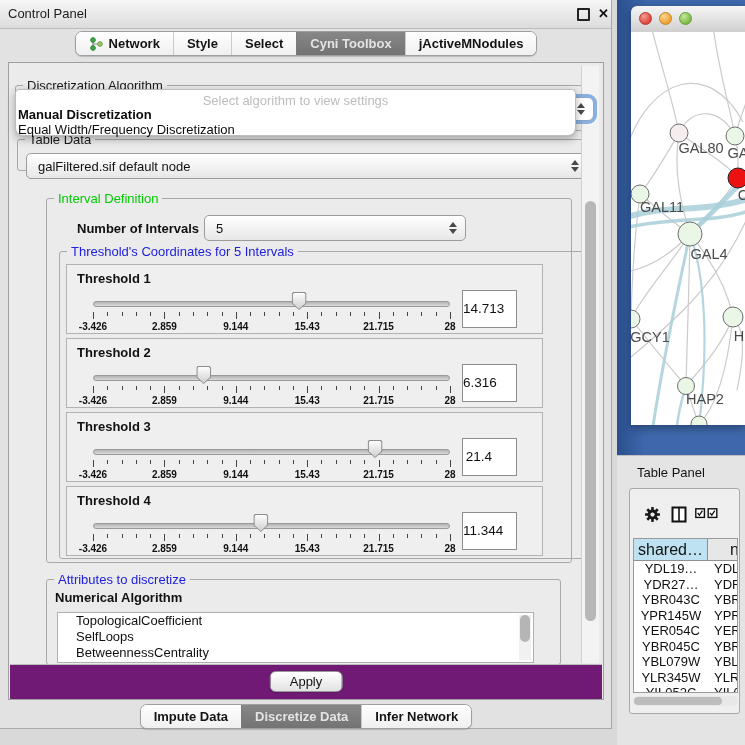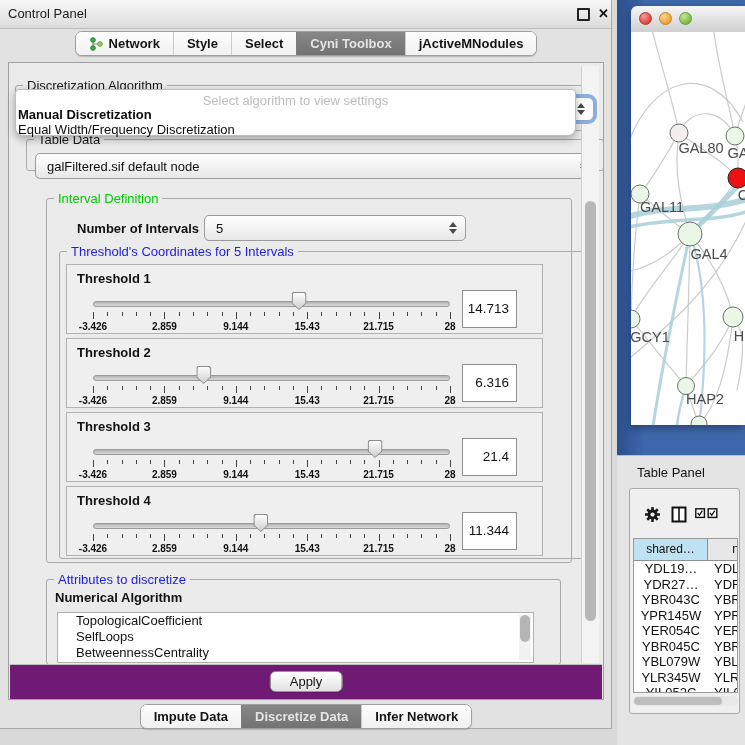--- a/index.html
+++ b/index.html
@@ -68,21 +68,21 @@
   .tick{position:absolute;width:1px;background:#444;top:47px;}
   .tick.minor{height:4px;} .tick.major{height:7px;}
   .tick-lab{position:absolute;top:56px;transform:translateX(-50%);font-size:10px;
     font-weight:bold;color:#111;white-space:nowrap;}
   .thumb{position:absolute;top:27px;width:15px;height:18px;transform:translateX(-50%);
     background:#8d8d8d;clip-path:polygon(50% 100%,0 62%,0 10%,10% 0,90% 0,100% 10%,100% 62%);}
   .thumb-in{position:absolute;inset:1px;background:linear-gradient(#fdfdfd,#cfcfcf);
     clip-path:polygon(50% 100%,0 62%,0 10%,10% 0,90% 0,100% 10%,100% 62%);}
   .th-value{position:absolute;left:395px;top:25px;width:55px;height:38px;background:#fff;
     border:1px solid #8e8e8e;box-sizing:border-box;font-size:13.5px;color:#111;text-align:right;
-    line-height:36px;padding-right:7px;}
+    line-height:36px;padding-right:24px;}
 
   
   #attr-list{position:absolute;left:10px;top:32px;width:477px;height:51px;background:#fff;
     border:1px solid #b0b0b0;overflow:hidden;box-sizing:border-box;}
   .attr-item{font-size:13px;color:#111;padding-left:18px;line-height:16px;}
   #attr-scroll{position:absolute;right:2px;top:2px;bottom:2px;width:12px;background:#f1f1f1;}
   #attr-thumb{position:absolute;left:1px;top:0;width:10px;height:27px;background:#b5b5b5;border-radius:5px;}
 
   
   #vscroll{position:absolute;right:4px;top:3px;width:17px;bottom:36px;background:#f3f3f3;
@@ -110,21 +110,21 @@
   
   #table-region{position:absolute;left:617px;top:455px;width:128px;height:290px;background:#e4e4e4;
     border-top:1px solid #bfbfbf;box-sizing:border-box;}
   #tp-title{position:absolute;left:20px;top:9px;font-size:13px;color:#141414;}
   #tp-card{position:absolute;left:12px;top:32px;width:111px;height:226px;background:#efefef;
     border:1px solid #a9a9a9;border-radius:3px;box-sizing:border-box;}
   .tp-icon{position:absolute;top:17px;}
   #tbl{position:absolute;left:3px;top:49px;width:105px;height:155px;background:#fff;
     border:1px solid #9a9a9a;box-sizing:border-box;overflow:hidden;}
   #tbl-head{display:flex;height:21px;border-bottom:1px solid #8f8f8f;}
-  .hcell{font-size:12px;color:#111;text-align:center;line-height:21px;box-sizing:border-box;flex:none;}
+  .hcell{font-size:16px;color:#111;text-align:center;line-height:21px;box-sizing:border-box;flex:none;}
   #hc1{width:74px;background:#bfe2f2;border-right:1px solid #8f8f8f;}
   #hc2{width:62px;background:#e7e7e7;}
   .trow{display:flex;height:15.5px;font-size:13px;color:#101010;}
   .trow .c1{width:74px;text-align:center;flex:none;}
   .trow .c2{width:62px;padding-left:6px;box-sizing:border-box;flex:none;white-space:nowrap;}
   #hscroll{position:absolute;left:3px;top:207px;width:105px;height:10px;background:#e8e8e8;border-radius:5px;}
   #hthumb{position:absolute;left:1px;top:1px;width:88px;height:8px;background:#bdbdbd;border-radius:4px;}
 </style>
 </head>
 <body>
@@ -178,21 +178,21 @@
             <div class="dn"></div>
         </div>
       </div>
 
       <div id="algo-popup">
         <div class="hint">Select algorithm to view settings</div>
         <div class="item b">Manual Discretization</div>
         <div class="item">Equal Width/Frequency Discretization</div>
       </div>
 
-      <div class="grp" style="left:17px;top:76px;width:578px;height:32px;padding-left:41px;">
+      <div class="grp" style="left:8px;top:76px;width:578px;height:32px;padding-left:41px;">
         <span class="gtitle black">Table Data</span>
         <div class="combo" style="left:8px;top:13px;width:562px;height:26px;">
           <span>galFiltered.sif default node</span>
           <div class="stepper">
             <div class="up"></div>
               <div class="dn"></div>
           </div>
         </div>
       </div>
 

